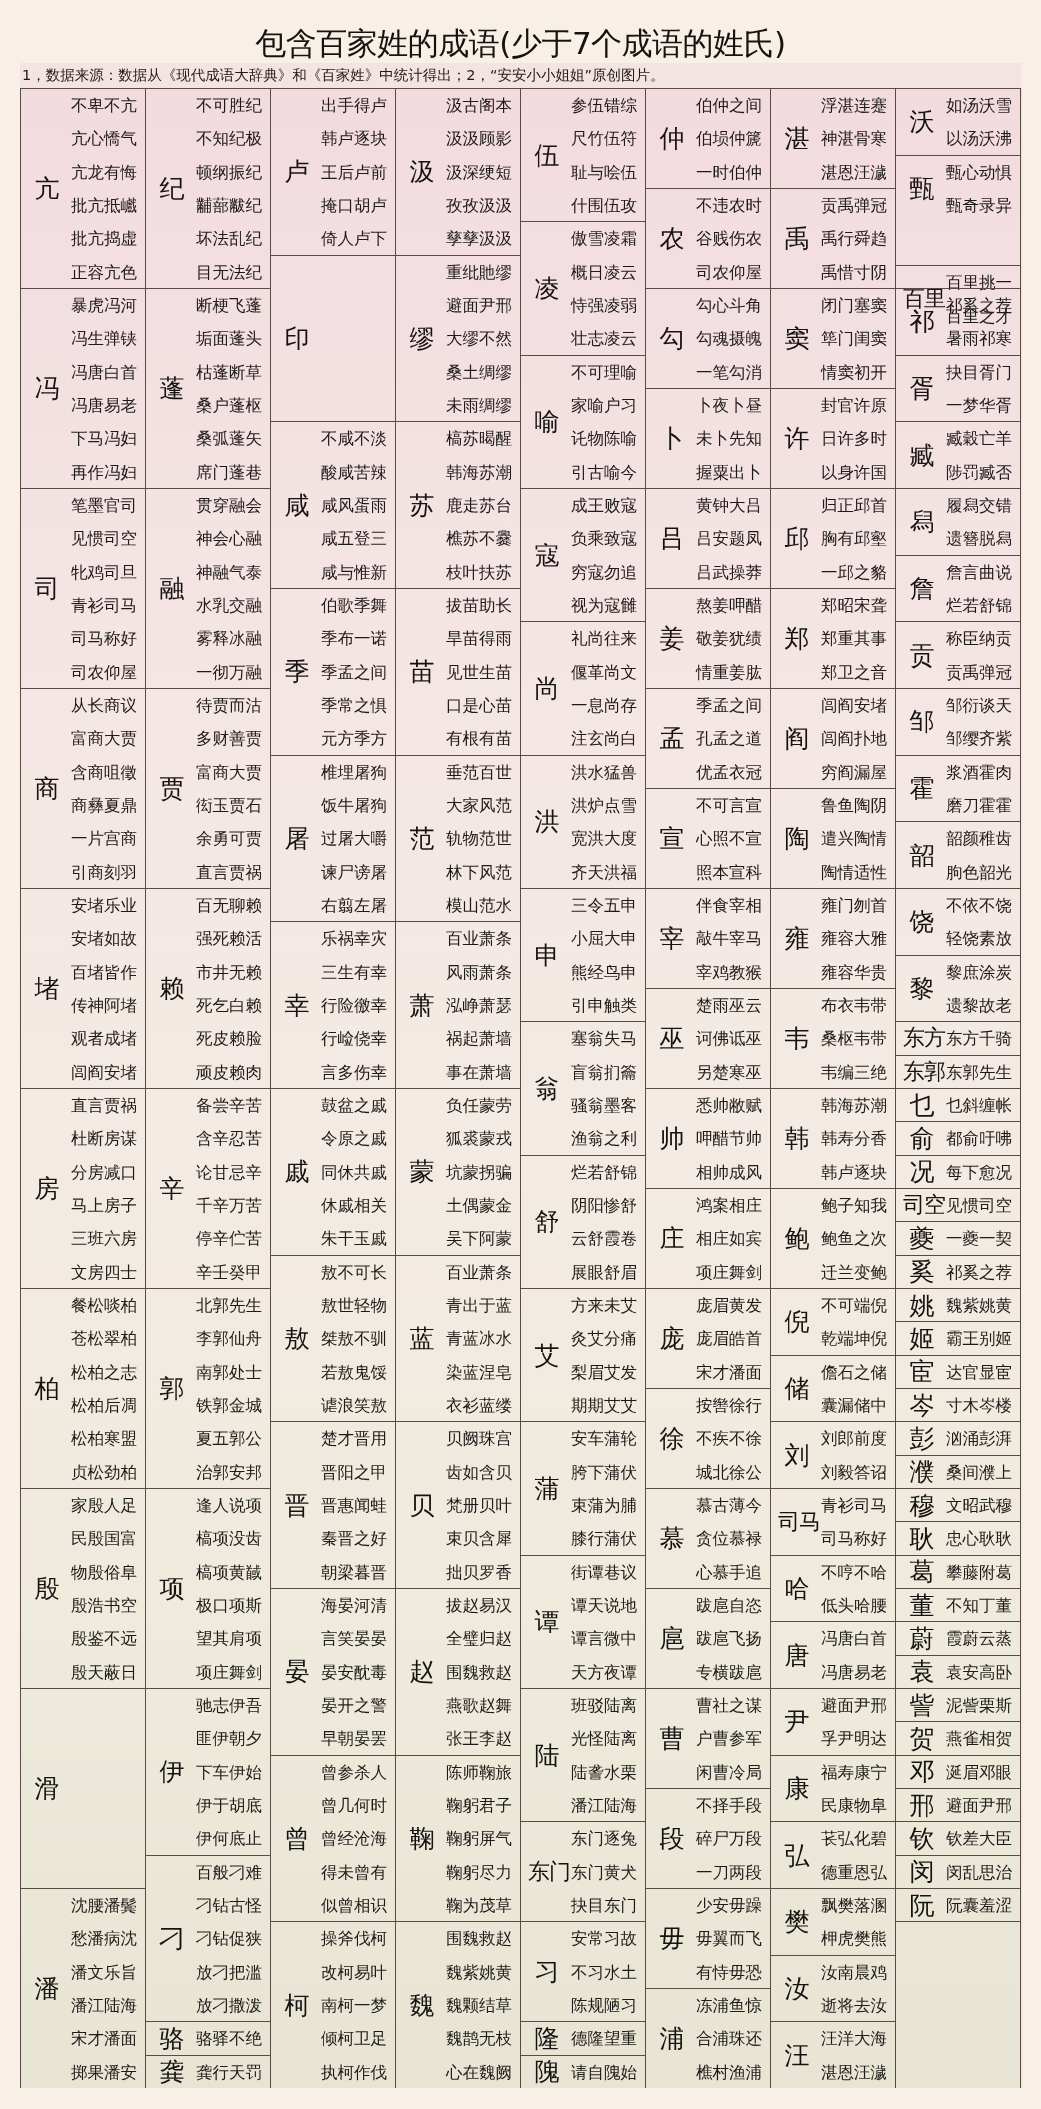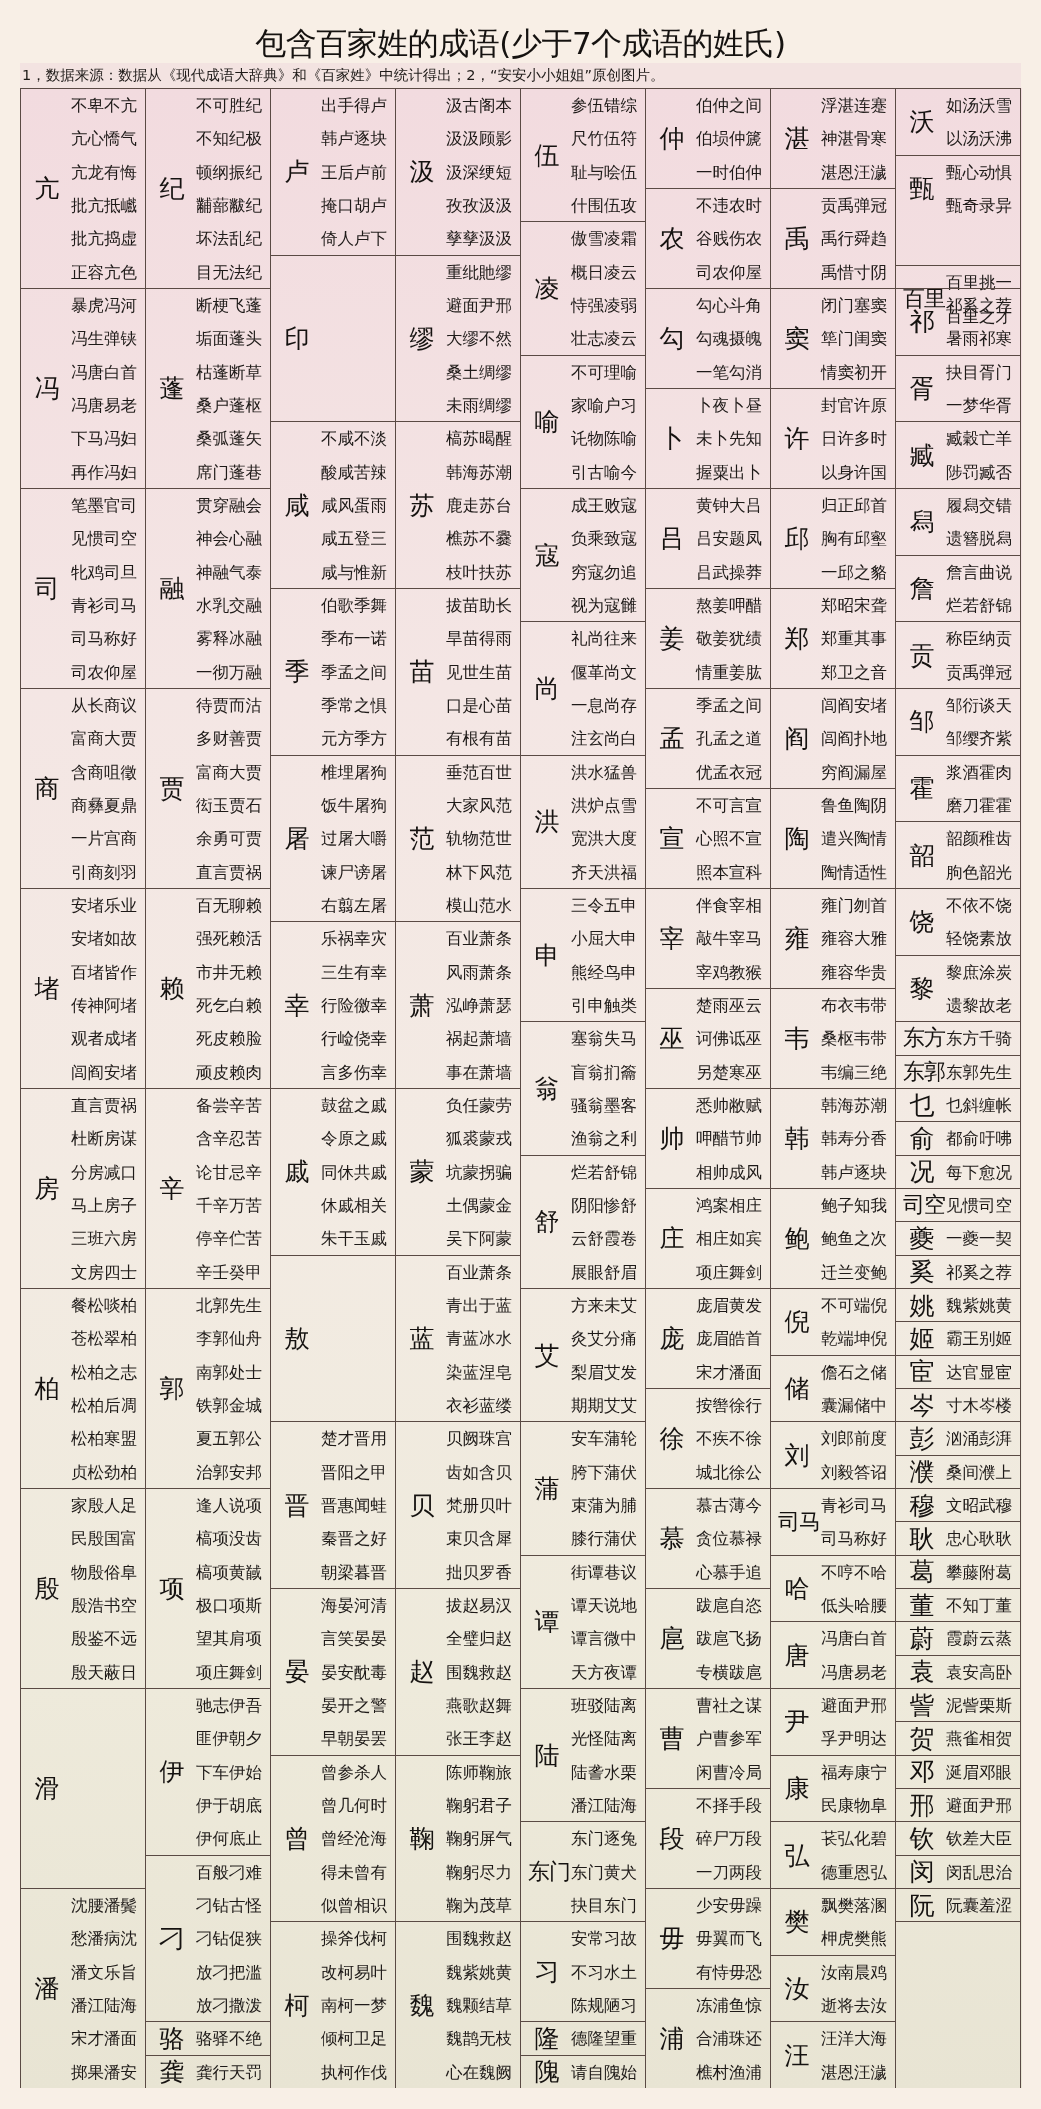--- a/index.html
+++ b/index.html
@@ -338,20 +338,27 @@
         <div class="idioms">
           <div class="idiom">鼓盆之戚</div>
           <div class="idiom">令原之戚</div>
           <div class="idiom">同休共戚</div>
           <div class="idiom">休戚相关</div>
           <div class="idiom">朱干玉戚</div>
         </div>
       </div>
       <div class="grp" style="top: 1166.67px; height: 166.667px;">
         <div class="surname">敖</div>
+        <div class="idioms">
+          <div class="idiom">敖不可长</div>
+          <div class="idiom">敖世轻物</div>
+          <div class="idiom">桀敖不驯</div>
+          <div class="idiom">若敖鬼馁</div>
+          <div class="idiom">谑浪笑敖</div>
+        </div>
       </div>
       <div class="grp" style="top: 1333.33px; height: 166.667px;">
         <div class="surname">晋</div>
         <div class="idioms">
           <div class="idiom">楚才晋用</div>
           <div class="idiom">晋阳之甲</div>
           <div class="idiom">晋惠闻蛙</div>
           <div class="idiom">秦晋之好</div>
           <div class="idiom">朝梁暮晋</div>
         </div>

